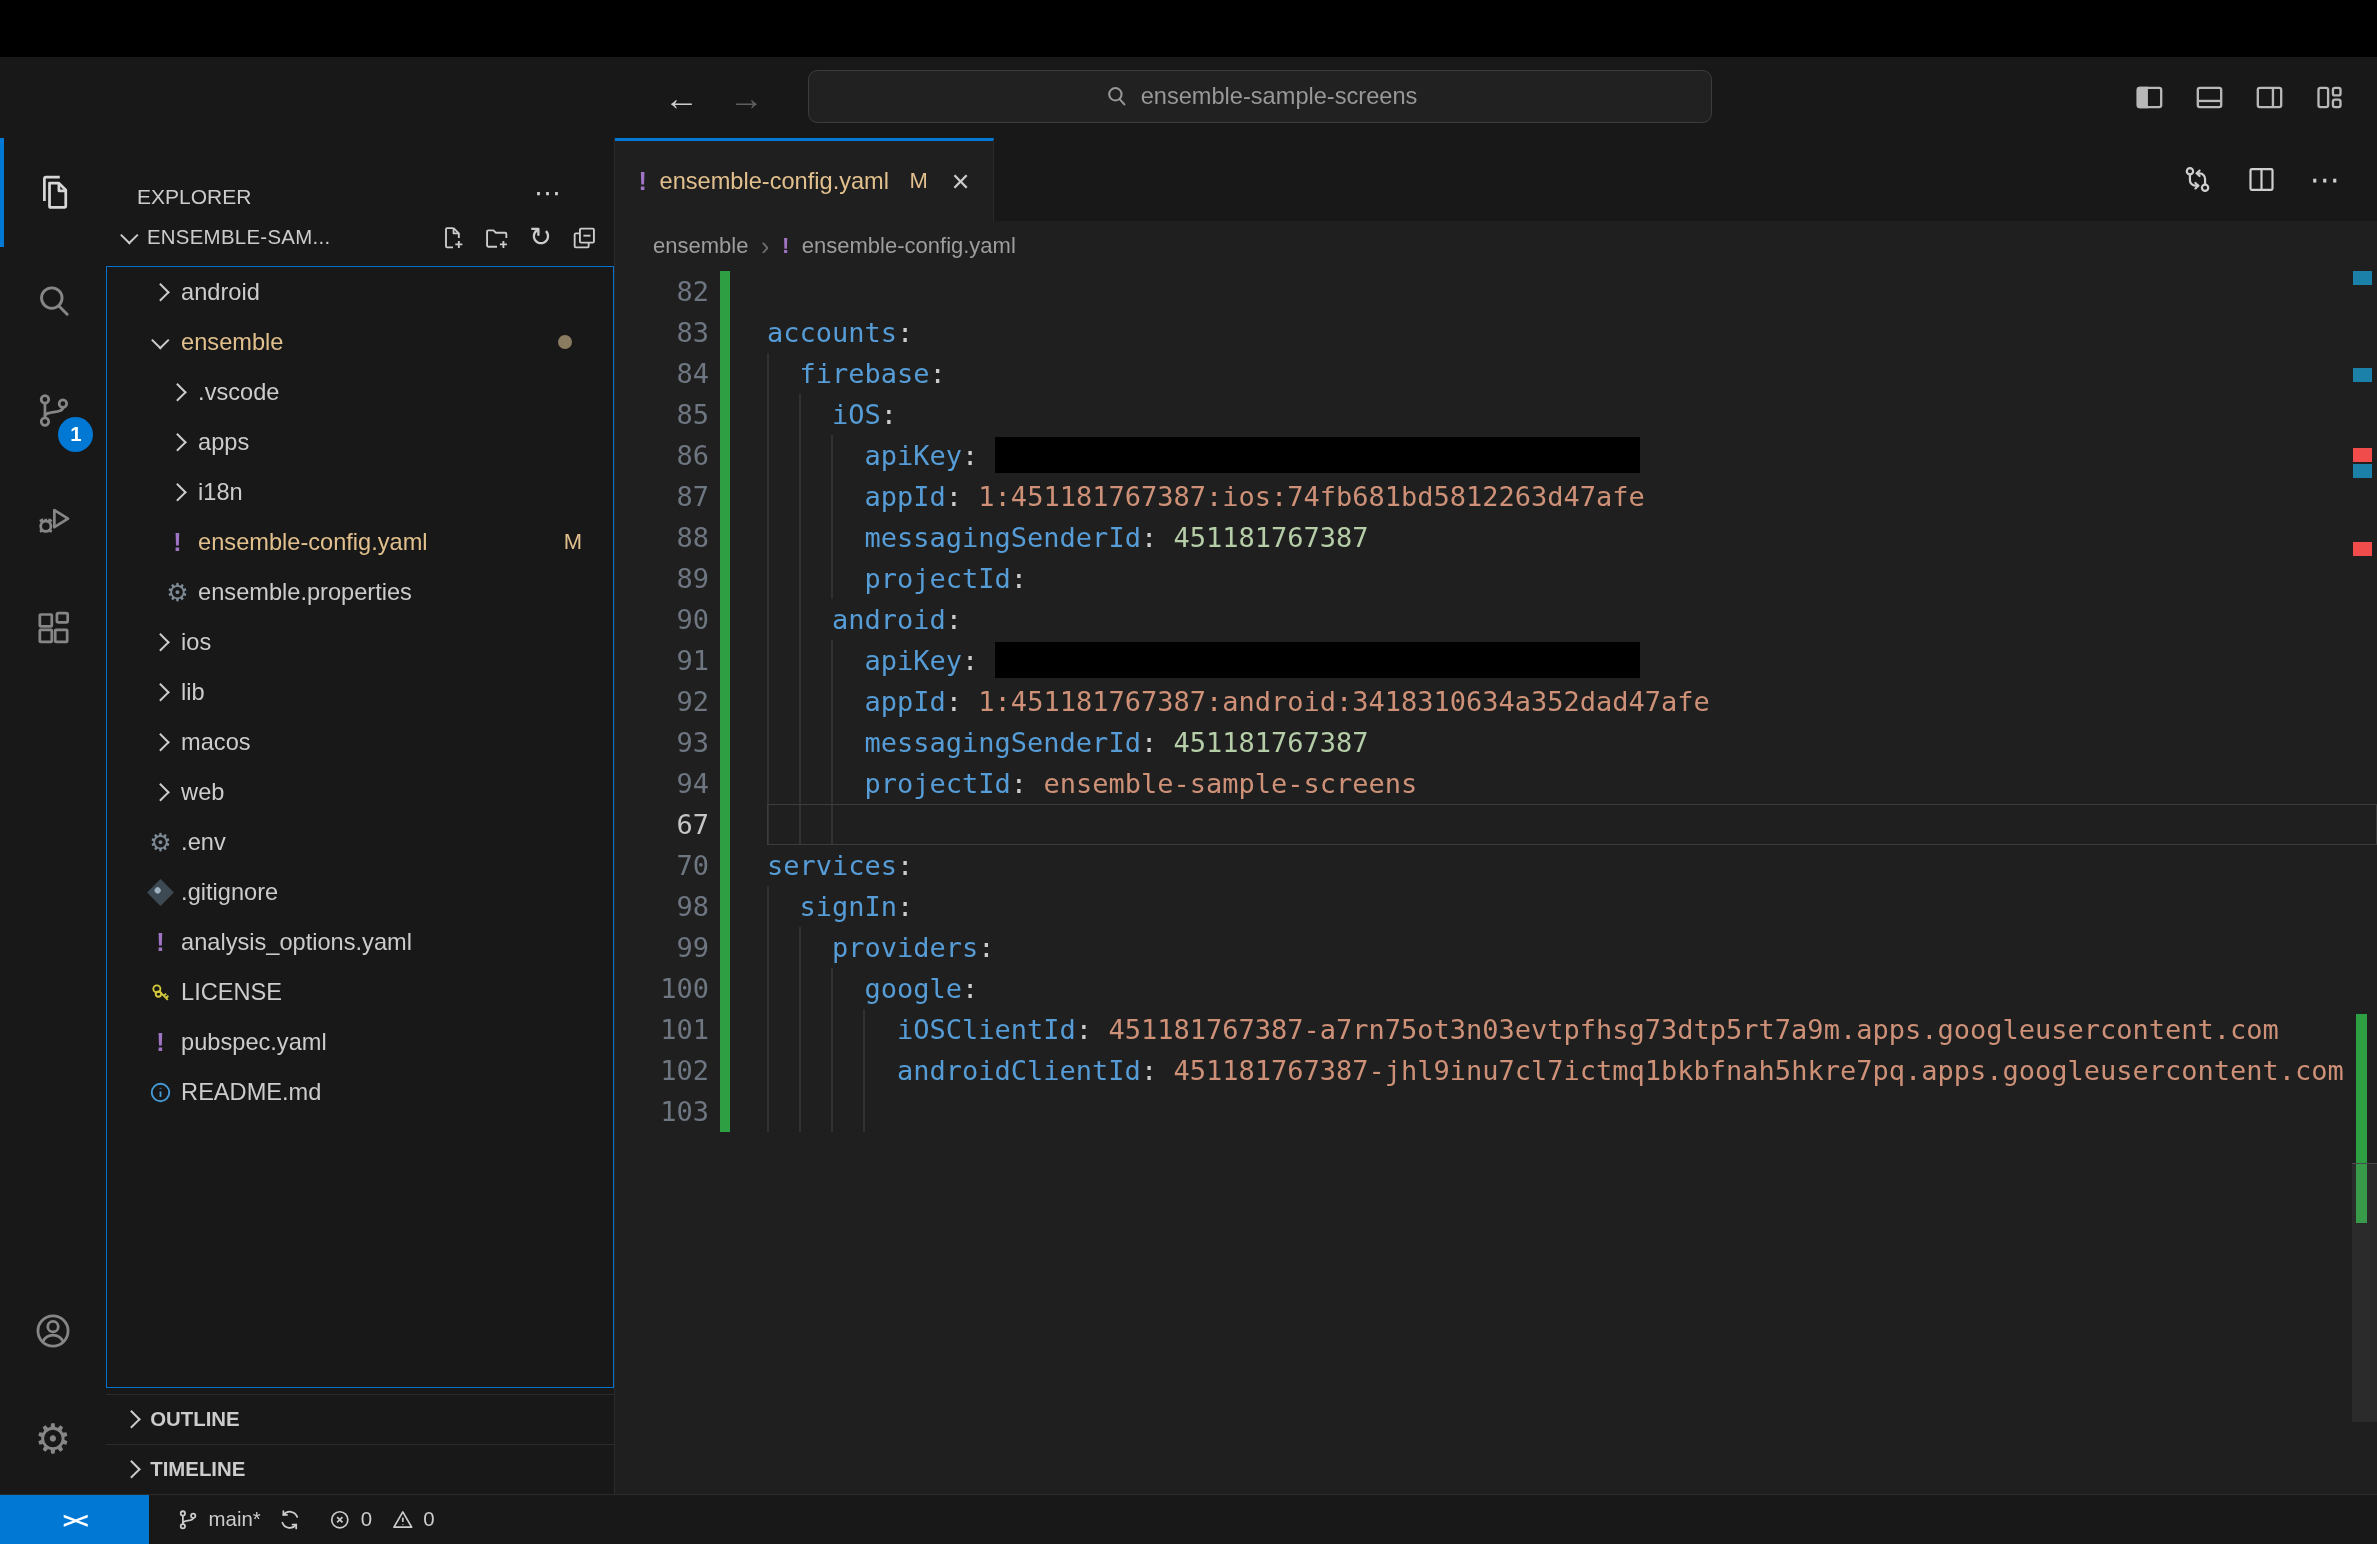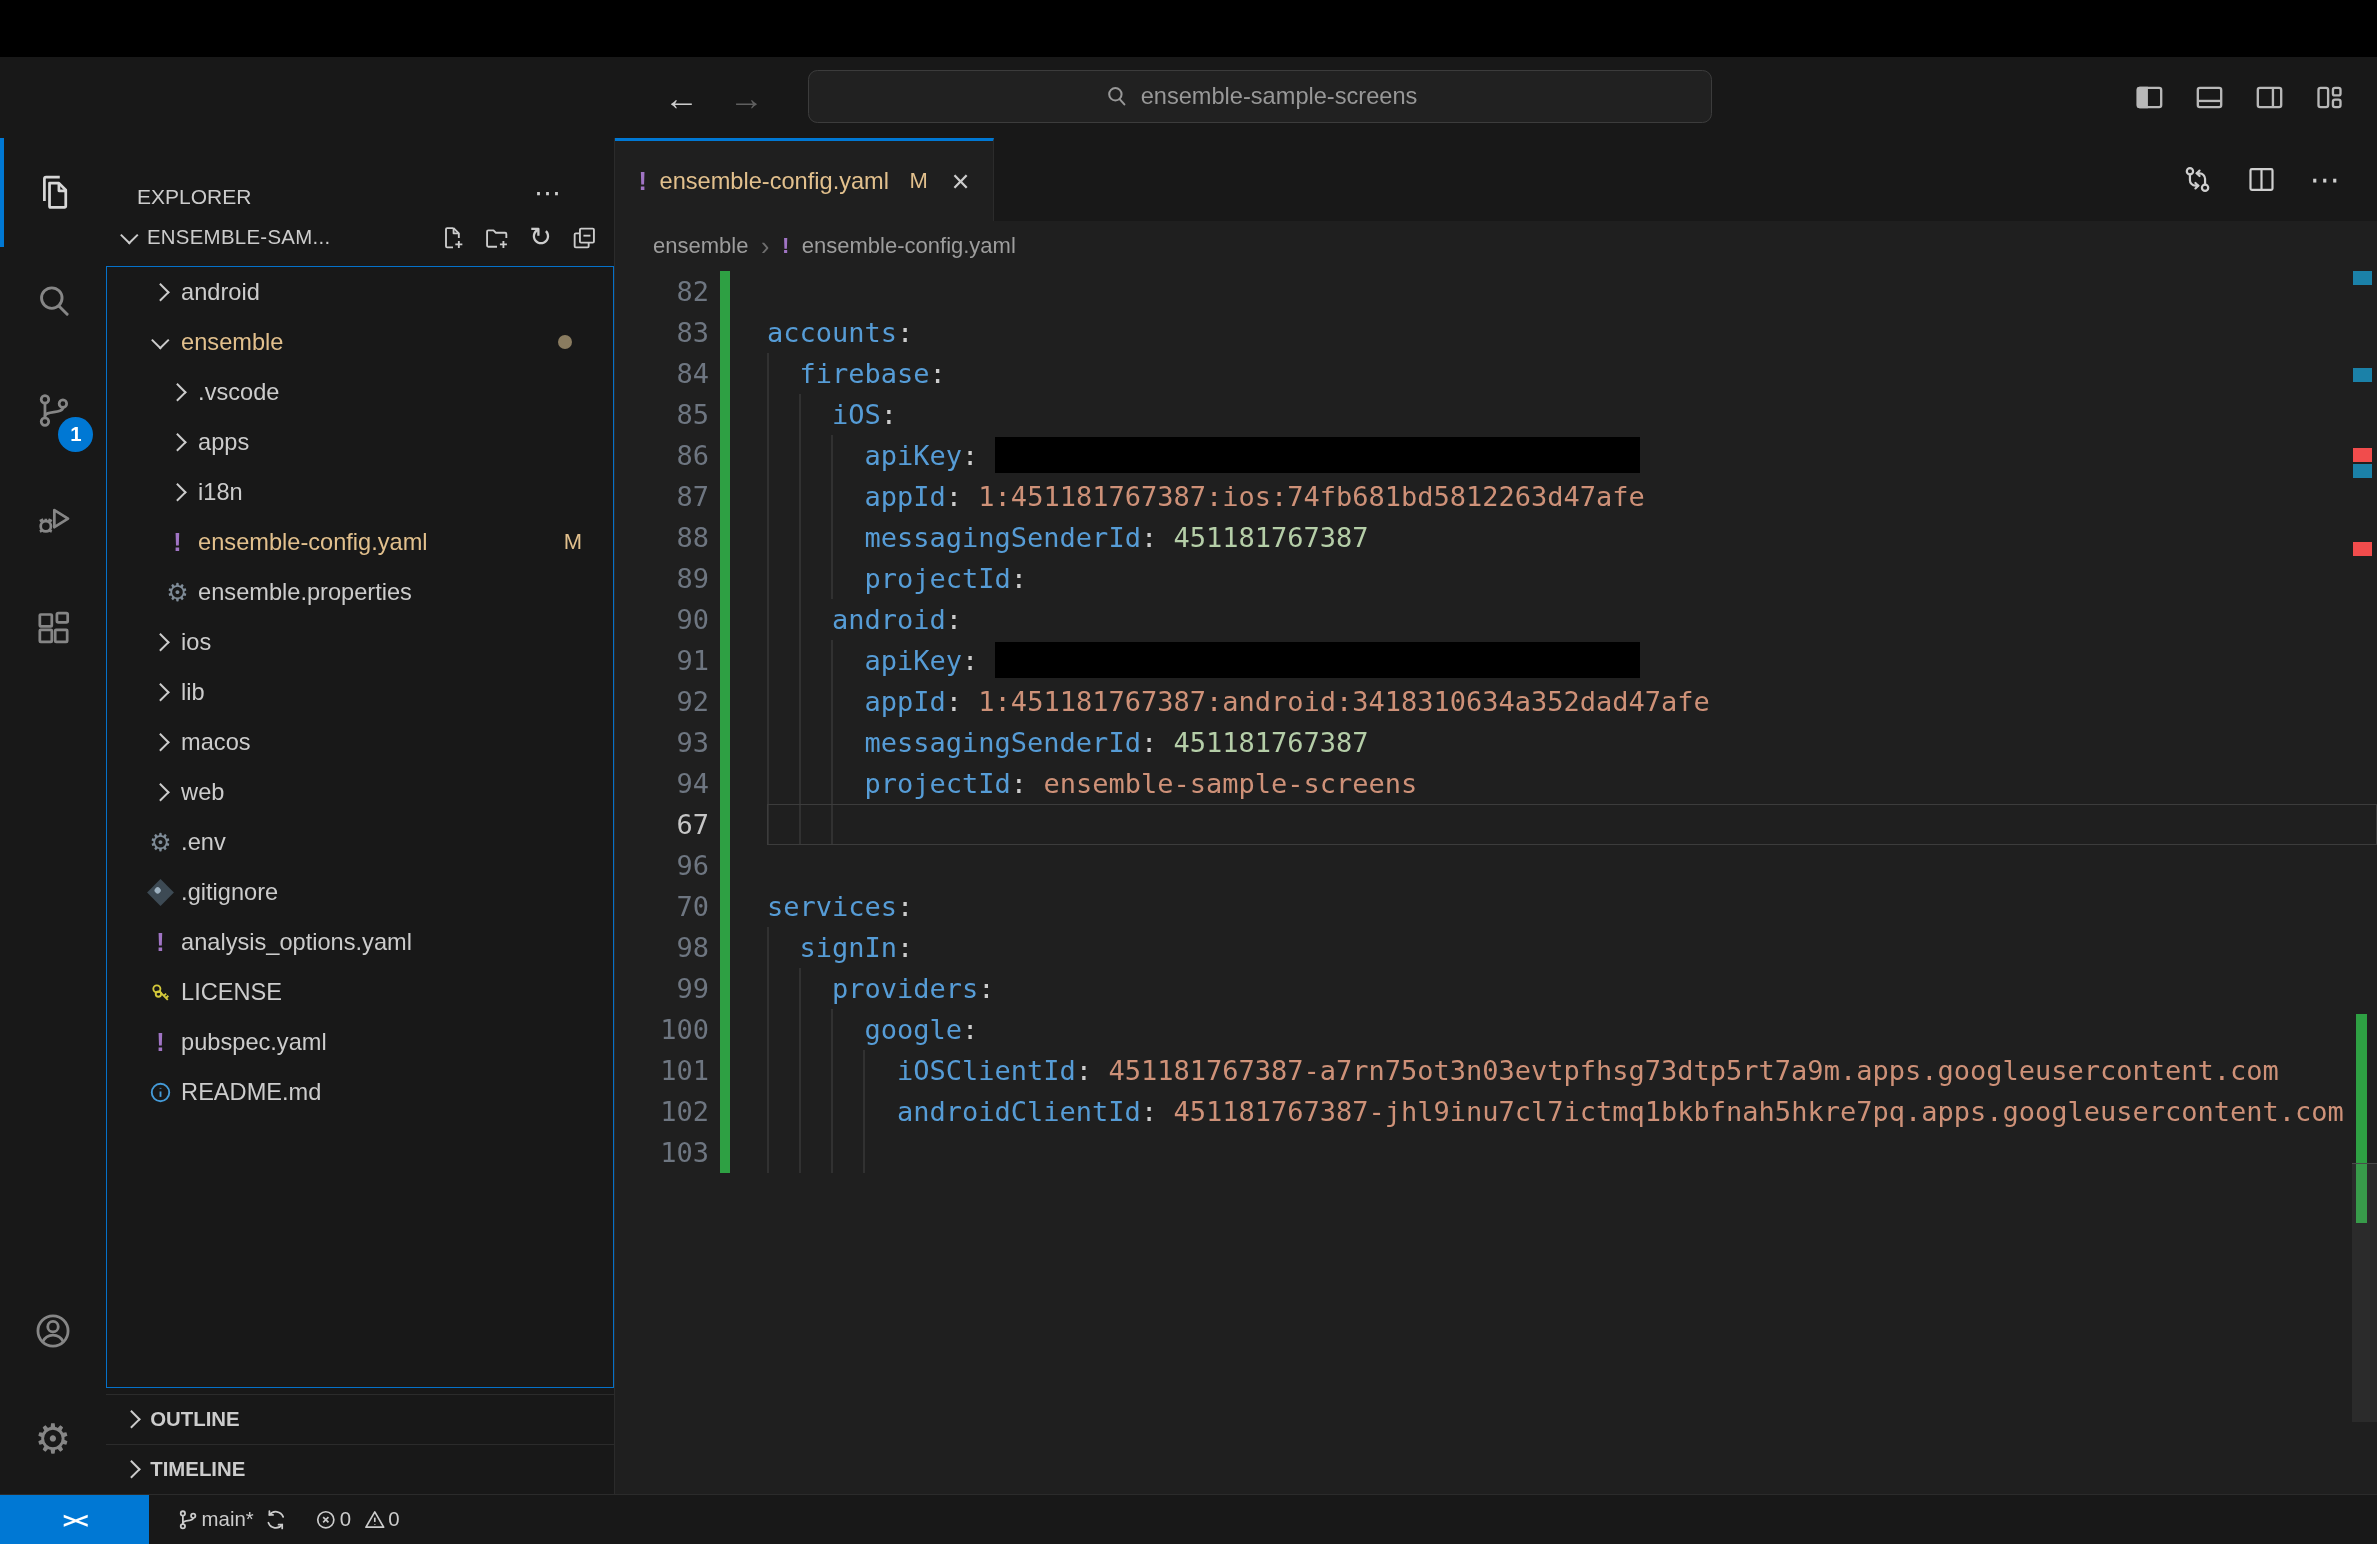--- a/index.html
+++ b/index.html
@@ -100,21 +100,21 @@
   .overview { position:absolute; right:0; top:0; bottom:0; width:28px; }
   .ov-mark { position:absolute; right:4.7px; width:19px; height:14px; }
   .ov-strip { position:absolute; right:10.2px; width:11px; }
   .ov-slider { position:absolute; right:0; width:25px; background:rgba(121,121,121,.13); border-top:0.8px solid #4a4a4a; }
 
   
   .statusbar { position:relative; height:50px; background:#181818; border-top:0.8px solid #2b2b2b;
     display:flex; align-items:center; font-size:20.4px; color:#cccccc; }
   .sb-remote { width:149px; height:100%; background:#0078d4; color:#fff; display:flex; align-items:center; justify-content:center;
     font-family:"DejaVu Sans Mono", monospace; font-weight:bold; font-size:23.6px; letter-spacing:-2.4px; }
-  .sb-item { display:flex; align-items:center; gap:2px; margin-left:27px; }
+  .sb-item { display:flex; align-items:center; gap:9px; margin-left:27px; }
   .sb-item svg { display:block; }
   .statusbar-right { margin-left:auto; display:flex; align-items:center; gap:35px; padding-right:23.6px; }
   .statusbar-right .sb-text { white-space:nowrap; }
 </style>
 </head>
 <body>
 
 <div class="screen">
 
   <div class="menubar-strip"></div>
@@ -442,21 +442,20 @@
             <div class="cl"><span class="num">86</span><span class="mod-bar"></span><span class="guide" style="left:152px"></span><span class="guide" style="left:184px"></span><span class="guide" style="left:216px"></span><span class="content"><span class="tok-w">      </span><span class="tok-k">apiKey</span><span class="tok-p">:</span><span class="tok-w"> </span><span class="redact"></span></span></div>
             <div class="cl"><span class="num">87</span><span class="mod-bar"></span><span class="guide" style="left:152px"></span><span class="guide" style="left:184px"></span><span class="guide" style="left:216px"></span><span class="content"><span class="tok-w">      </span><span class="tok-k">appId</span><span class="tok-p">:</span><span class="tok-w"> </span><span class="tok-s">1:451181767387:ios:74fb681bd5812263d47afe</span></span></div>
             <div class="cl"><span class="num">88</span><span class="mod-bar"></span><span class="guide" style="left:152px"></span><span class="guide" style="left:184px"></span><span class="guide" style="left:216px"></span><span class="content"><span class="tok-w">      </span><span class="tok-k">messagingSenderId</span><span class="tok-p">:</span><span class="tok-w"> </span><span class="tok-n">451181767387</span></span></div>
             <div class="cl"><span class="num">89</span><span class="mod-bar"></span><span class="guide" style="left:152px"></span><span class="guide" style="left:184px"></span><span class="guide" style="left:216px"></span><span class="content"><span class="tok-w">      </span><span class="tok-k">projectId</span><span class="tok-p">:</span></span></div>
             <div class="cl"><span class="num">90</span><span class="mod-bar"></span><span class="guide" style="left:152px"></span><span class="guide" style="left:184px"></span><span class="content"><span class="tok-w">    </span><span class="tok-k">android</span><span class="tok-p">:</span></span></div>
             <div class="cl"><span class="num">91</span><span class="mod-bar"></span><span class="guide" style="left:152px"></span><span class="guide" style="left:184px"></span><span class="guide" style="left:216px"></span><span class="content"><span class="tok-w">      </span><span class="tok-k">apiKey</span><span class="tok-p">:</span><span class="tok-w"> </span><span class="redact"></span></span></div>
             <div class="cl"><span class="num">92</span><span class="mod-bar"></span><span class="guide" style="left:152px"></span><span class="guide" style="left:184px"></span><span class="guide" style="left:216px"></span><span class="content"><span class="tok-w">      </span><span class="tok-k">appId</span><span class="tok-p">:</span><span class="tok-w"> </span><span class="tok-s">1:451181767387:android:3418310634a352dad47afe</span></span></div>
             <div class="cl"><span class="num">93</span><span class="mod-bar"></span><span class="guide" style="left:152px"></span><span class="guide" style="left:184px"></span><span class="guide" style="left:216px"></span><span class="content"><span class="tok-w">      </span><span class="tok-k">messagingSenderId</span><span class="tok-p">:</span><span class="tok-w"> </span><span class="tok-n">451181767387</span></span></div>
             <div class="cl"><span class="num">94</span><span class="mod-bar"></span><span class="guide" style="left:152px"></span><span class="guide" style="left:184px"></span><span class="guide" style="left:216px"></span><span class="content"><span class="tok-w">      </span><span class="tok-k">projectId</span><span class="tok-p">:</span><span class="tok-w"> </span><span class="tok-s">ensemble-sample-screens</span></span></div>
             <div class="cl current"><span class="num">67</span><span class="mod-bar"></span><span class="guide" style="left:152px"></span><span class="guide" style="left:184px"></span><span class="guide" style="left:216px"></span><span class="cur-box"></span><span class="content"></span></div>
-            <div class="cl"><span class="num">96</span><span class="mod-bar"></span><span class="content"></span></div>
             <div class="cl"><span class="num">70</span><span class="mod-bar"></span><span class="content"><span class="tok-k">services</span><span class="tok-p">:</span></span></div>
             <div class="cl"><span class="num">98</span><span class="mod-bar"></span><span class="guide" style="left:152px"></span><span class="content"><span class="tok-w">  </span><span class="tok-k">signIn</span><span class="tok-p">:</span></span></div>
             <div class="cl"><span class="num">99</span><span class="mod-bar"></span><span class="guide" style="left:152px"></span><span class="guide" style="left:184px"></span><span class="content"><span class="tok-w">    </span><span class="tok-k">providers</span><span class="tok-p">:</span></span></div>
             <div class="cl"><span class="num">100</span><span class="mod-bar"></span><span class="guide" style="left:152px"></span><span class="guide" style="left:184px"></span><span class="guide" style="left:216px"></span><span class="content"><span class="tok-w">      </span><span class="tok-k">google</span><span class="tok-p">:</span></span></div>
             <div class="cl"><span class="num">101</span><span class="mod-bar"></span><span class="guide" style="left:152px"></span><span class="guide" style="left:184px"></span><span class="guide" style="left:216px"></span><span class="guide" style="left:248px"></span><span class="content"><span class="tok-w">        </span><span class="tok-k">iOSClientId</span><span class="tok-p">:</span><span class="tok-w"> </span><span class="tok-s">451181767387-a7rn75ot3n03evtpfhsg73dtp5rt7a9m.apps.googleusercontent.com</span></span></div>
             <div class="cl"><span class="num">102</span><span class="mod-bar"></span><span class="guide" style="left:152px"></span><span class="guide" style="left:184px"></span><span class="guide" style="left:216px"></span><span class="guide" style="left:248px"></span><span class="content"><span class="tok-w">        </span><span class="tok-k">androidClientId</span><span class="tok-p">:</span><span class="tok-w"> </span><span class="tok-s">451181767387-jhl9inu7cl7ictmq1bkbfnah5hkre7pq.apps.googleusercontent.com</span></span></div>
             <div class="cl"><span class="num">103</span><span class="mod-bar"></span><span class="guide" style="left:152px"></span><span class="guide" style="left:184px"></span><span class="guide" style="left:216px"></span><span class="guide" style="left:248px"></span><span class="content"></span></div>
           </div>
         <div class="overview" id="overview">
             <div class="ov-mark" style="top: 0px; background: rgb(27, 129, 168);"></div>

